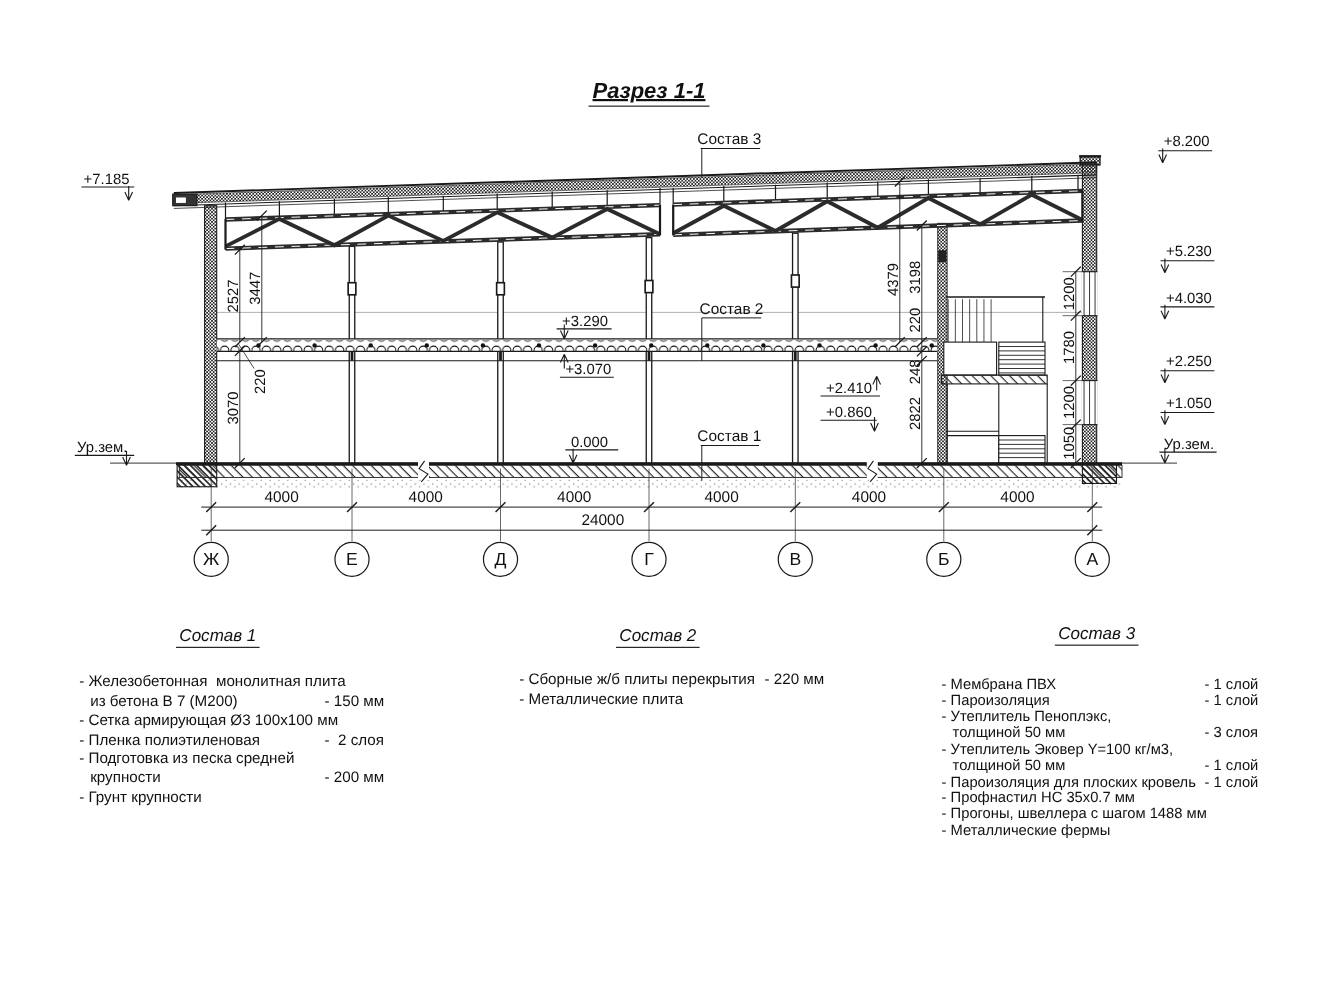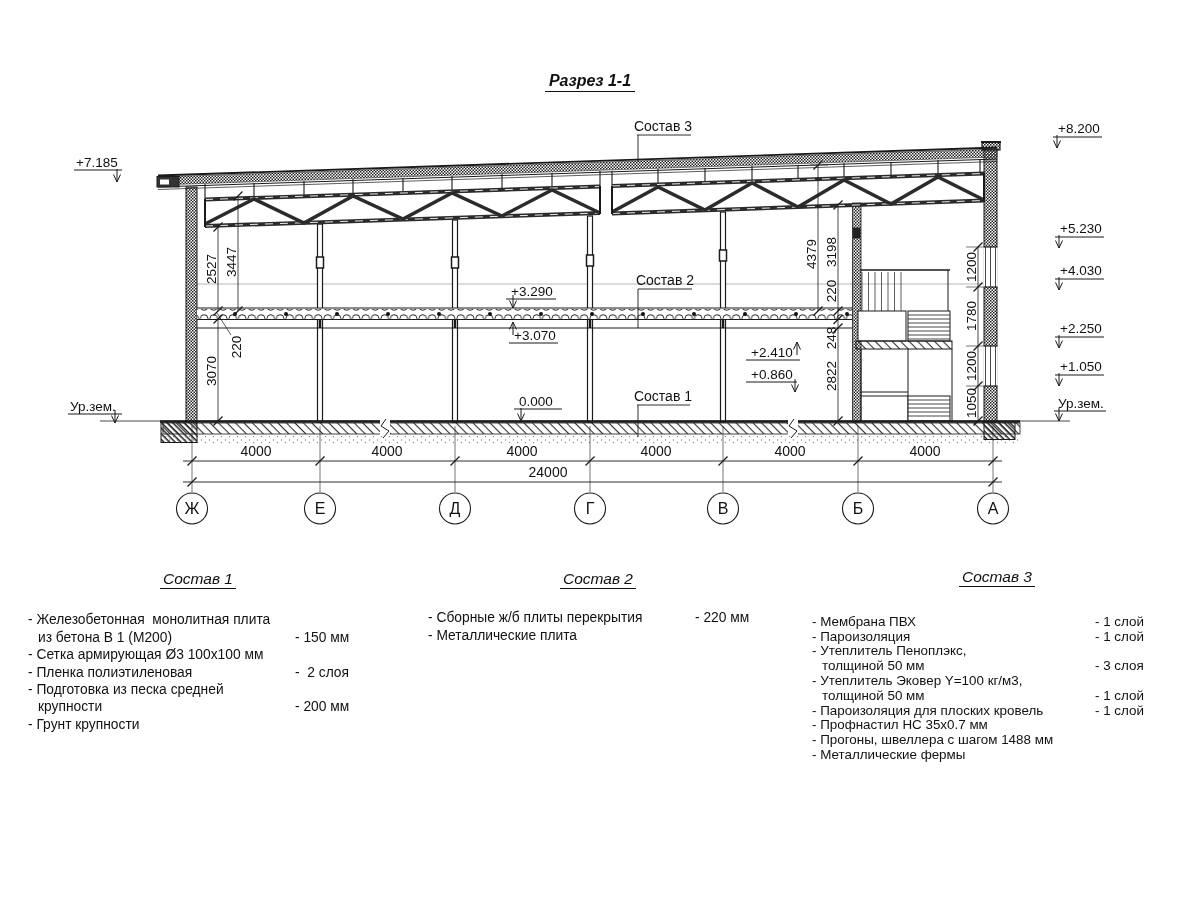--- a/index.html
+++ b/index.html
@@ -1,26 +1,26 @@
 <!DOCTYPE html>
 <html><head>
 <meta charset="utf-8">
 <style>
   html,body{margin:0;padding:0;background:#e8e8e8;}
   .sheet{position:relative;width:1200px;height:900px;background:#ffffff;overflow:hidden;
          font-family:"Liberation Sans", sans-serif;color:#111;}
   svg text{font-family:"Liberation Sans", sans-serif;fill:#111;}
   .drawtitle{position:absolute;left:470px;top:72px;width:240px;text-align:center;
-             font-size:16px;font-style:italic;font-weight:bold;}
+             font-size:20px;font-style:italic;font-weight:bold;text-decoration:underline;}
   .drawtitle span{border-bottom:1.5px solid #111;padding:0 4px 2px 4px;}
   .tbl{position:absolute;font-size:13.8px;line-height:17.4px;}
   .tbl .ttl{text-align:center;font-style:italic;font-size:15.5px;margin-bottom:24px;}
   .tbl .ttl span{border-bottom:1.2px solid #111;padding:0 3px 1px 3px;}
   .tbl .row{position:relative;white-space:pre;}
-  .tbl .row .rt{white-space:pre;}
+  .tbl .row .rt{white-space:pre;margin-left:44px;}
   .tbl .row .rv{position:absolute;left:267px;top:0;white-space:pre;}
   .tbl .row.cont .rt{padding-left:10px;}
   #t3{line-height:14.8px;font-size:13.4px;}
   #t3 .ttl{margin-bottom:30px;}
   #t3 .row .rv{left:283px;}
   #t2 .ttl{margin-bottom:22px;}
 </style>
 </head>
 <body>
 
@@ -339,21 +339,21 @@
         <text x="858" y="514">Б</text>
         <text x="993" y="514">А</text>
       </g>
     </g>
   </svg>
 
   <div class="tbl" id="t1" style="left:28px;top:570px;width:340px;">
     <div class="ttl"><span>Состав 1</span></div>
     <div class="rows">
       <div class="row"><span class="rt">- Железобетонная  монолитная плита</span><span class="rv"></span></div>
-      <div class="row cont"><span class="rt">из бетона В 1 (М200)</span><span class="rv">- 150 мм</span></div>
+      <div class="row cont"><span class="rt">из бетона В 7 (М200)</span><span class="rv">- 150 мм</span></div>
       <div class="row"><span class="rt">- Сетка армирующая Ø3 100x100 мм</span><span class="rv"></span></div>
       <div class="row"><span class="rt">- Пленка полиэтиленовая</span><span class="rv">-  2 слоя</span></div>
       <div class="row"><span class="rt">- Подготовка из песка средней</span><span class="rv"></span></div>
       <div class="row cont"><span class="rt">крупности</span><span class="rv">- 200 мм</span></div>
       <div class="row"><span class="rt">- Грунт крупности</span><span class="rv"></span></div>
     </div>
   </div>
 
   <div class="tbl" id="t2" style="left:428px;top:570px;width:340px;">
     <div class="ttl"><span>Состав 2</span></div>

